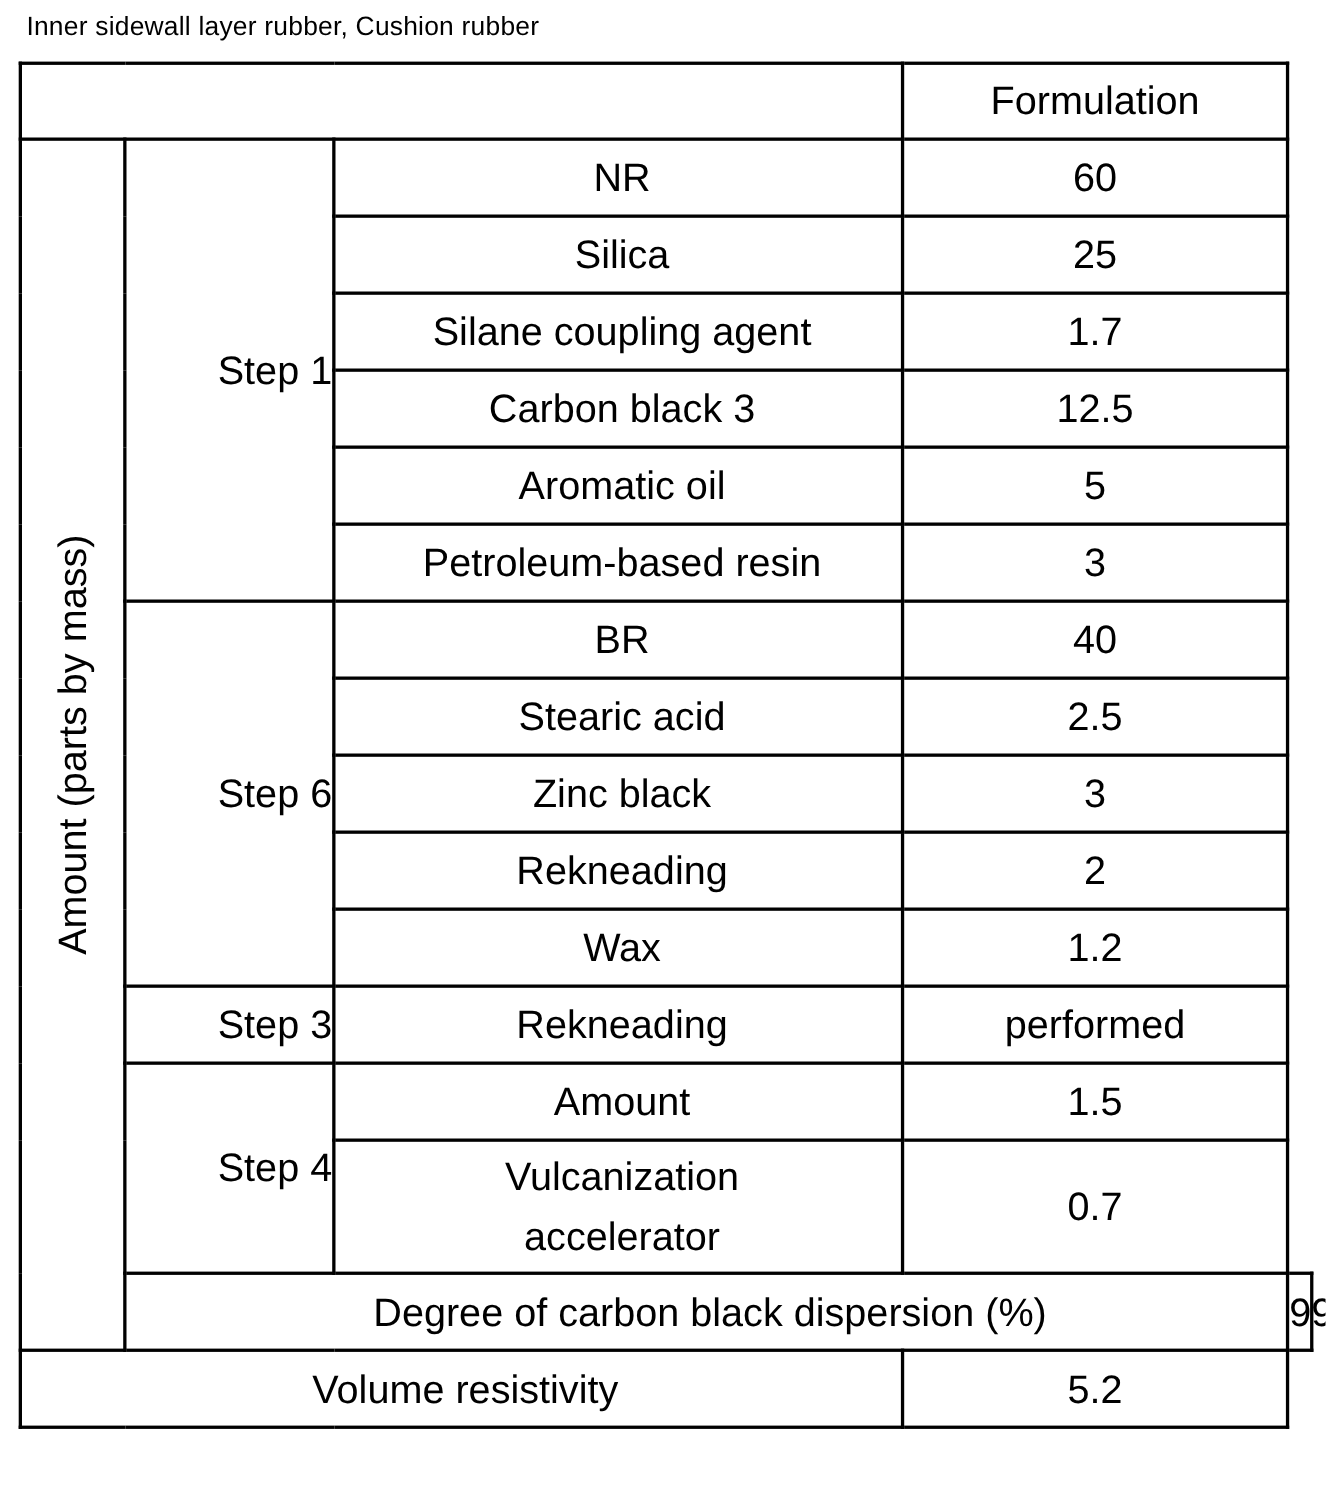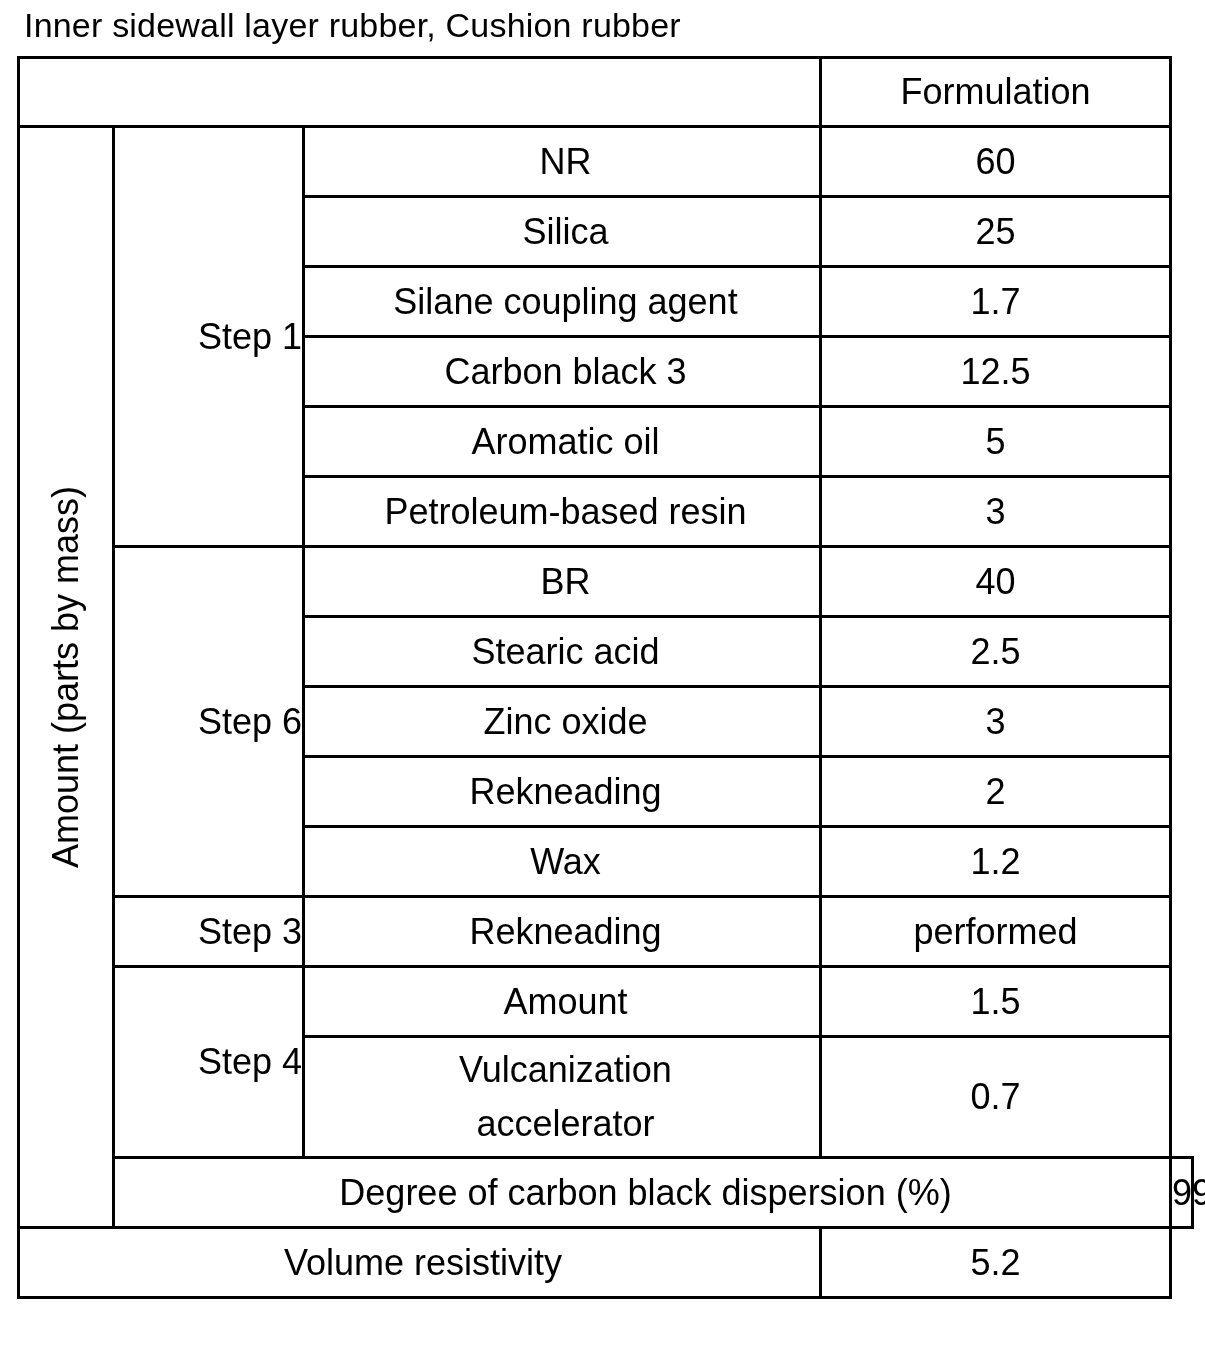--- a/index.html
+++ b/index.html
@@ -1,17 +1,17 @@
 <!DOCTYPE html>
 <html><head>
 <meta charset="utf-8">
 <style>
   html, body { margin: 0; padding: 0; background: #ffffff; }
   body { width: 1205px; height: 1358px; position: relative; font-family: "Liberation Sans", sans-serif; color: #000; overflow: hidden; }
-  .caption { position: absolute; left: 24px; top: 2px; font-size: 34px; line-height: 46px; letter-spacing: 0.2px; }
+  .caption { position: absolute; left: 24px; top: 2px; font-size: 24px; line-height: 46px; letter-spacing: 0.2px; }
   table.t { position: absolute; left: 17px; top: 56px; border-collapse: collapse; table-layout: fixed; width: 1177px; }
   table.t td { border: 3px solid #000; padding: 0; font-size: 36px; height: 67px; vertical-align: middle; }
   .c-amount { width: 95px; }
   .c-step { width: 190px; }
   .c-item { width: 517px; }
   .c-val { width: 350px; }
   .name { padding-left: 7px !important; text-align: center; }
   .val { text-align: center; }
   .step { text-align: right; }
   .amount-cell { position: relative; }
@@ -69,21 +69,21 @@
   <tr>
     <td rowspan="5" class="step">Step 6</td>
     <td class="name">BR</td>
     <td class="val">40</td>
   </tr>
   <tr>
     <td class="name">Stearic acid</td>
     <td class="val">2.5</td>
   </tr>
   <tr>
-    <td class="name">Zinc oxide</td>
+    <td class="name">Zinc black</td>
     <td class="val">3</td>
   </tr>
   <tr>
     <td class="name">Rekneading</td>
     <td class="val">2</td>
   </tr>
   <tr>
     <td class="name">Wax</td>
     <td class="val">1.2</td>
   </tr>

